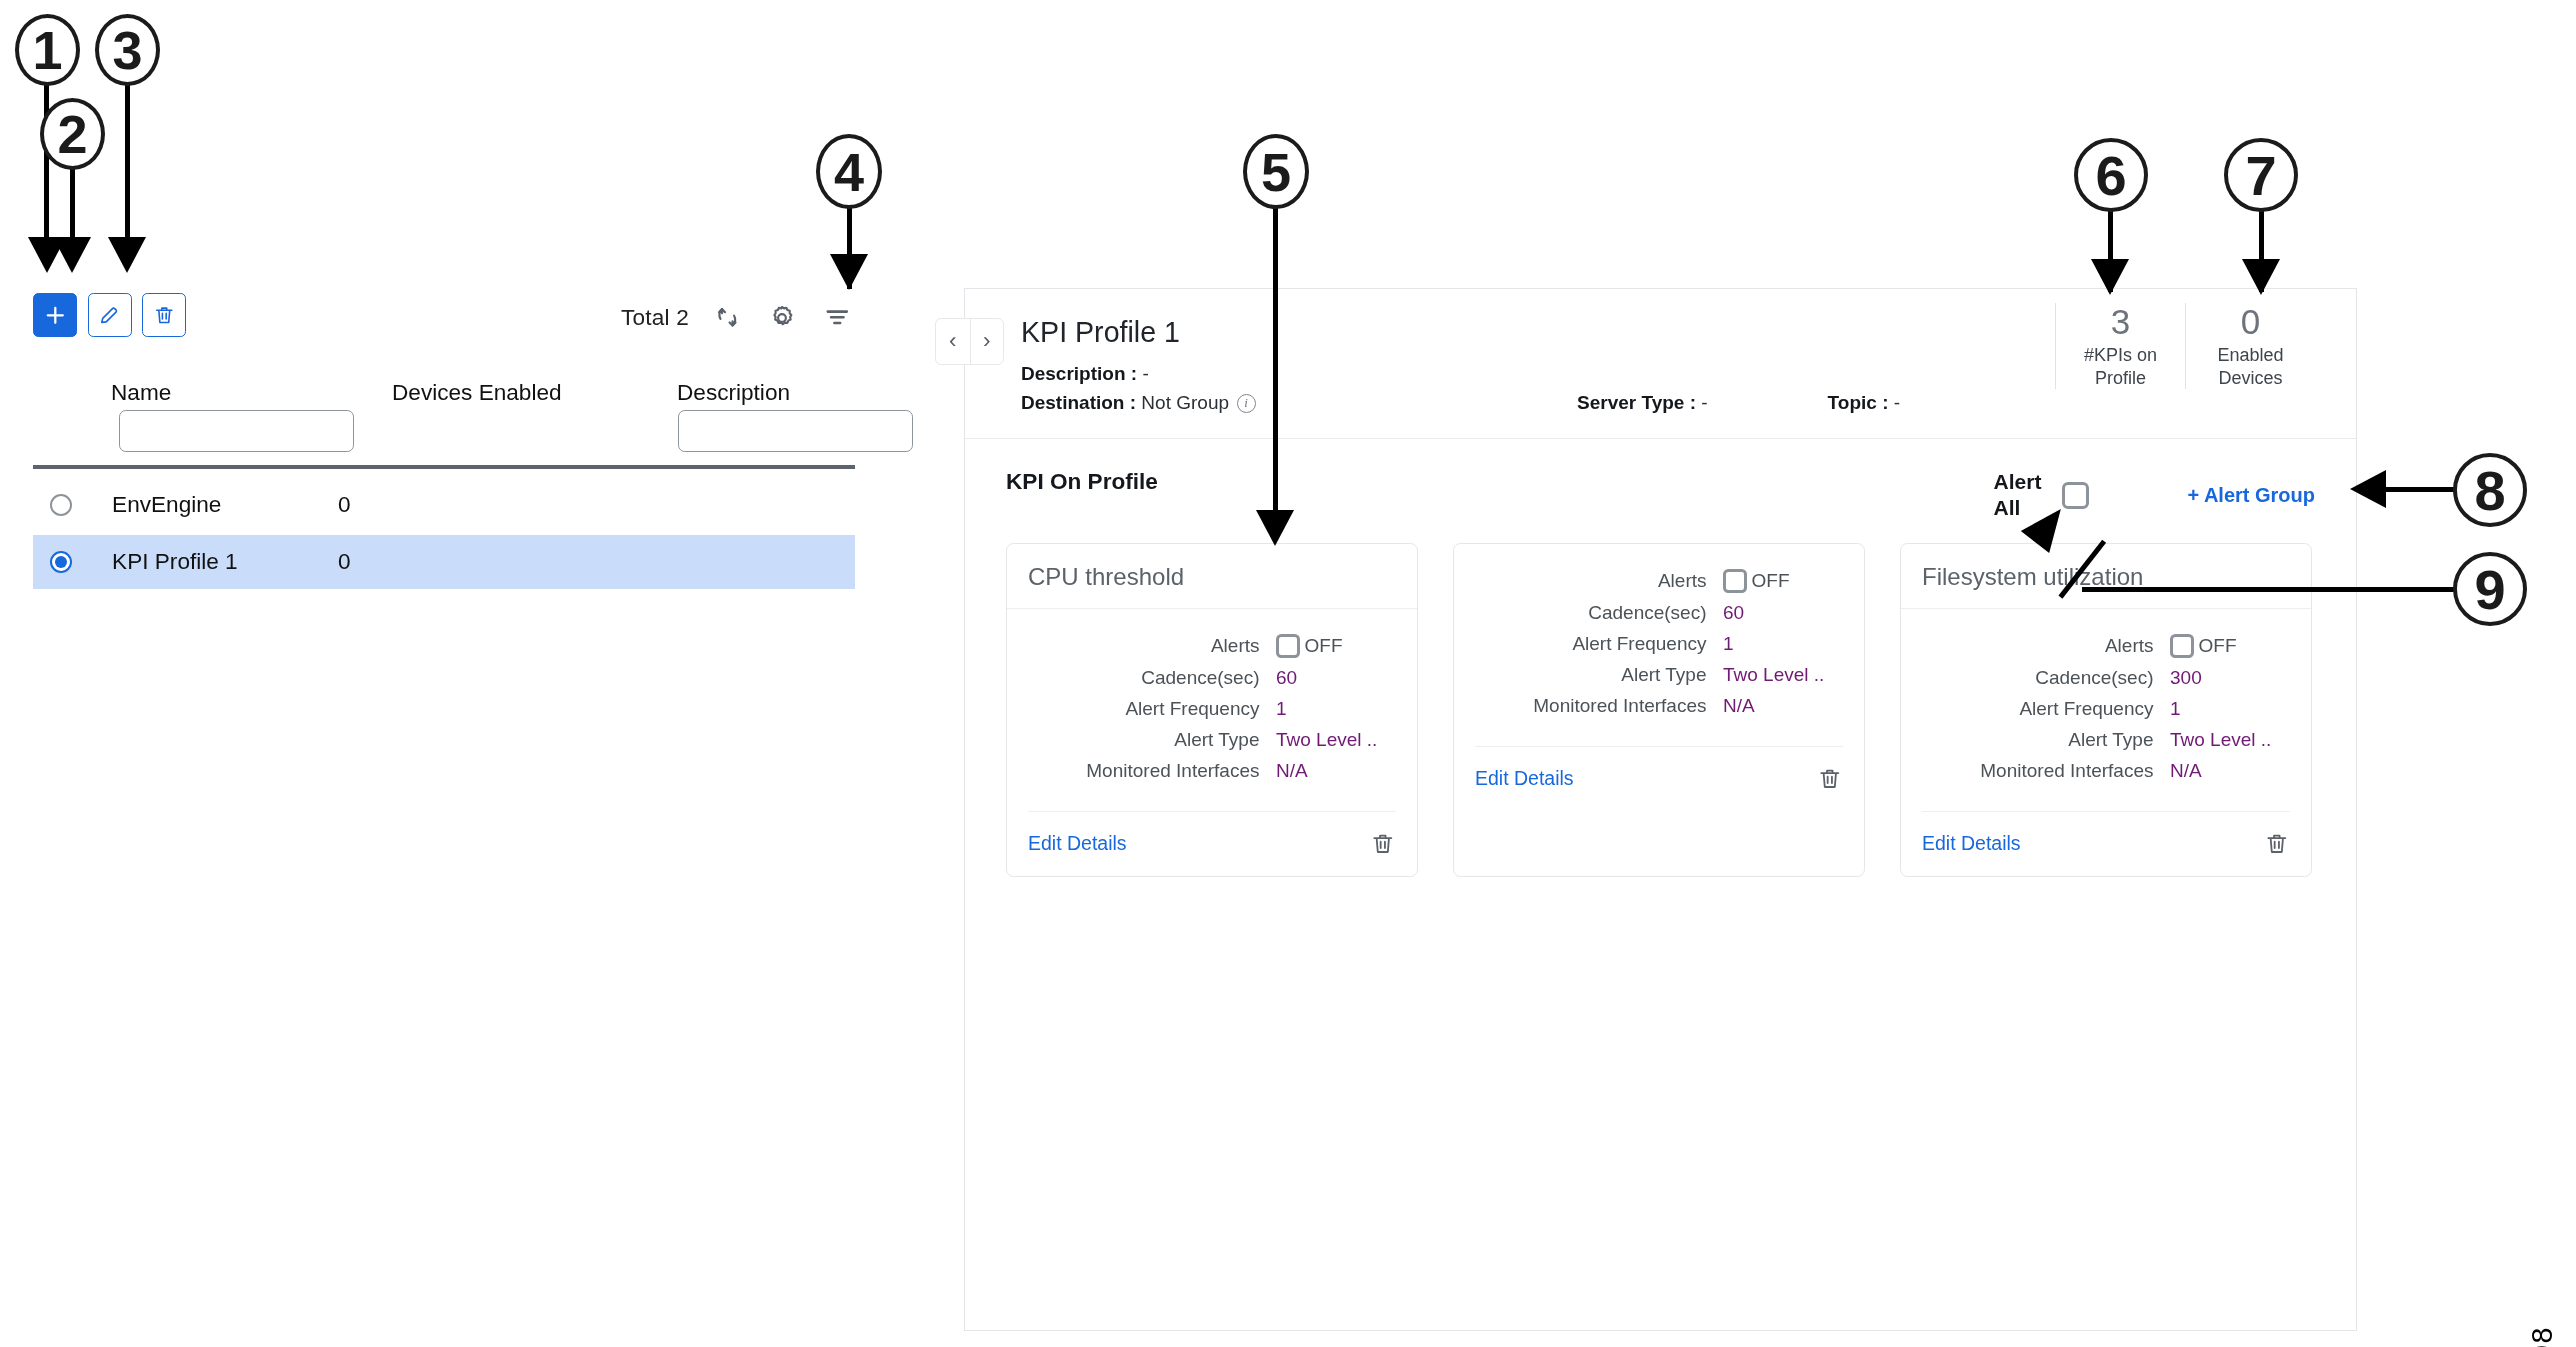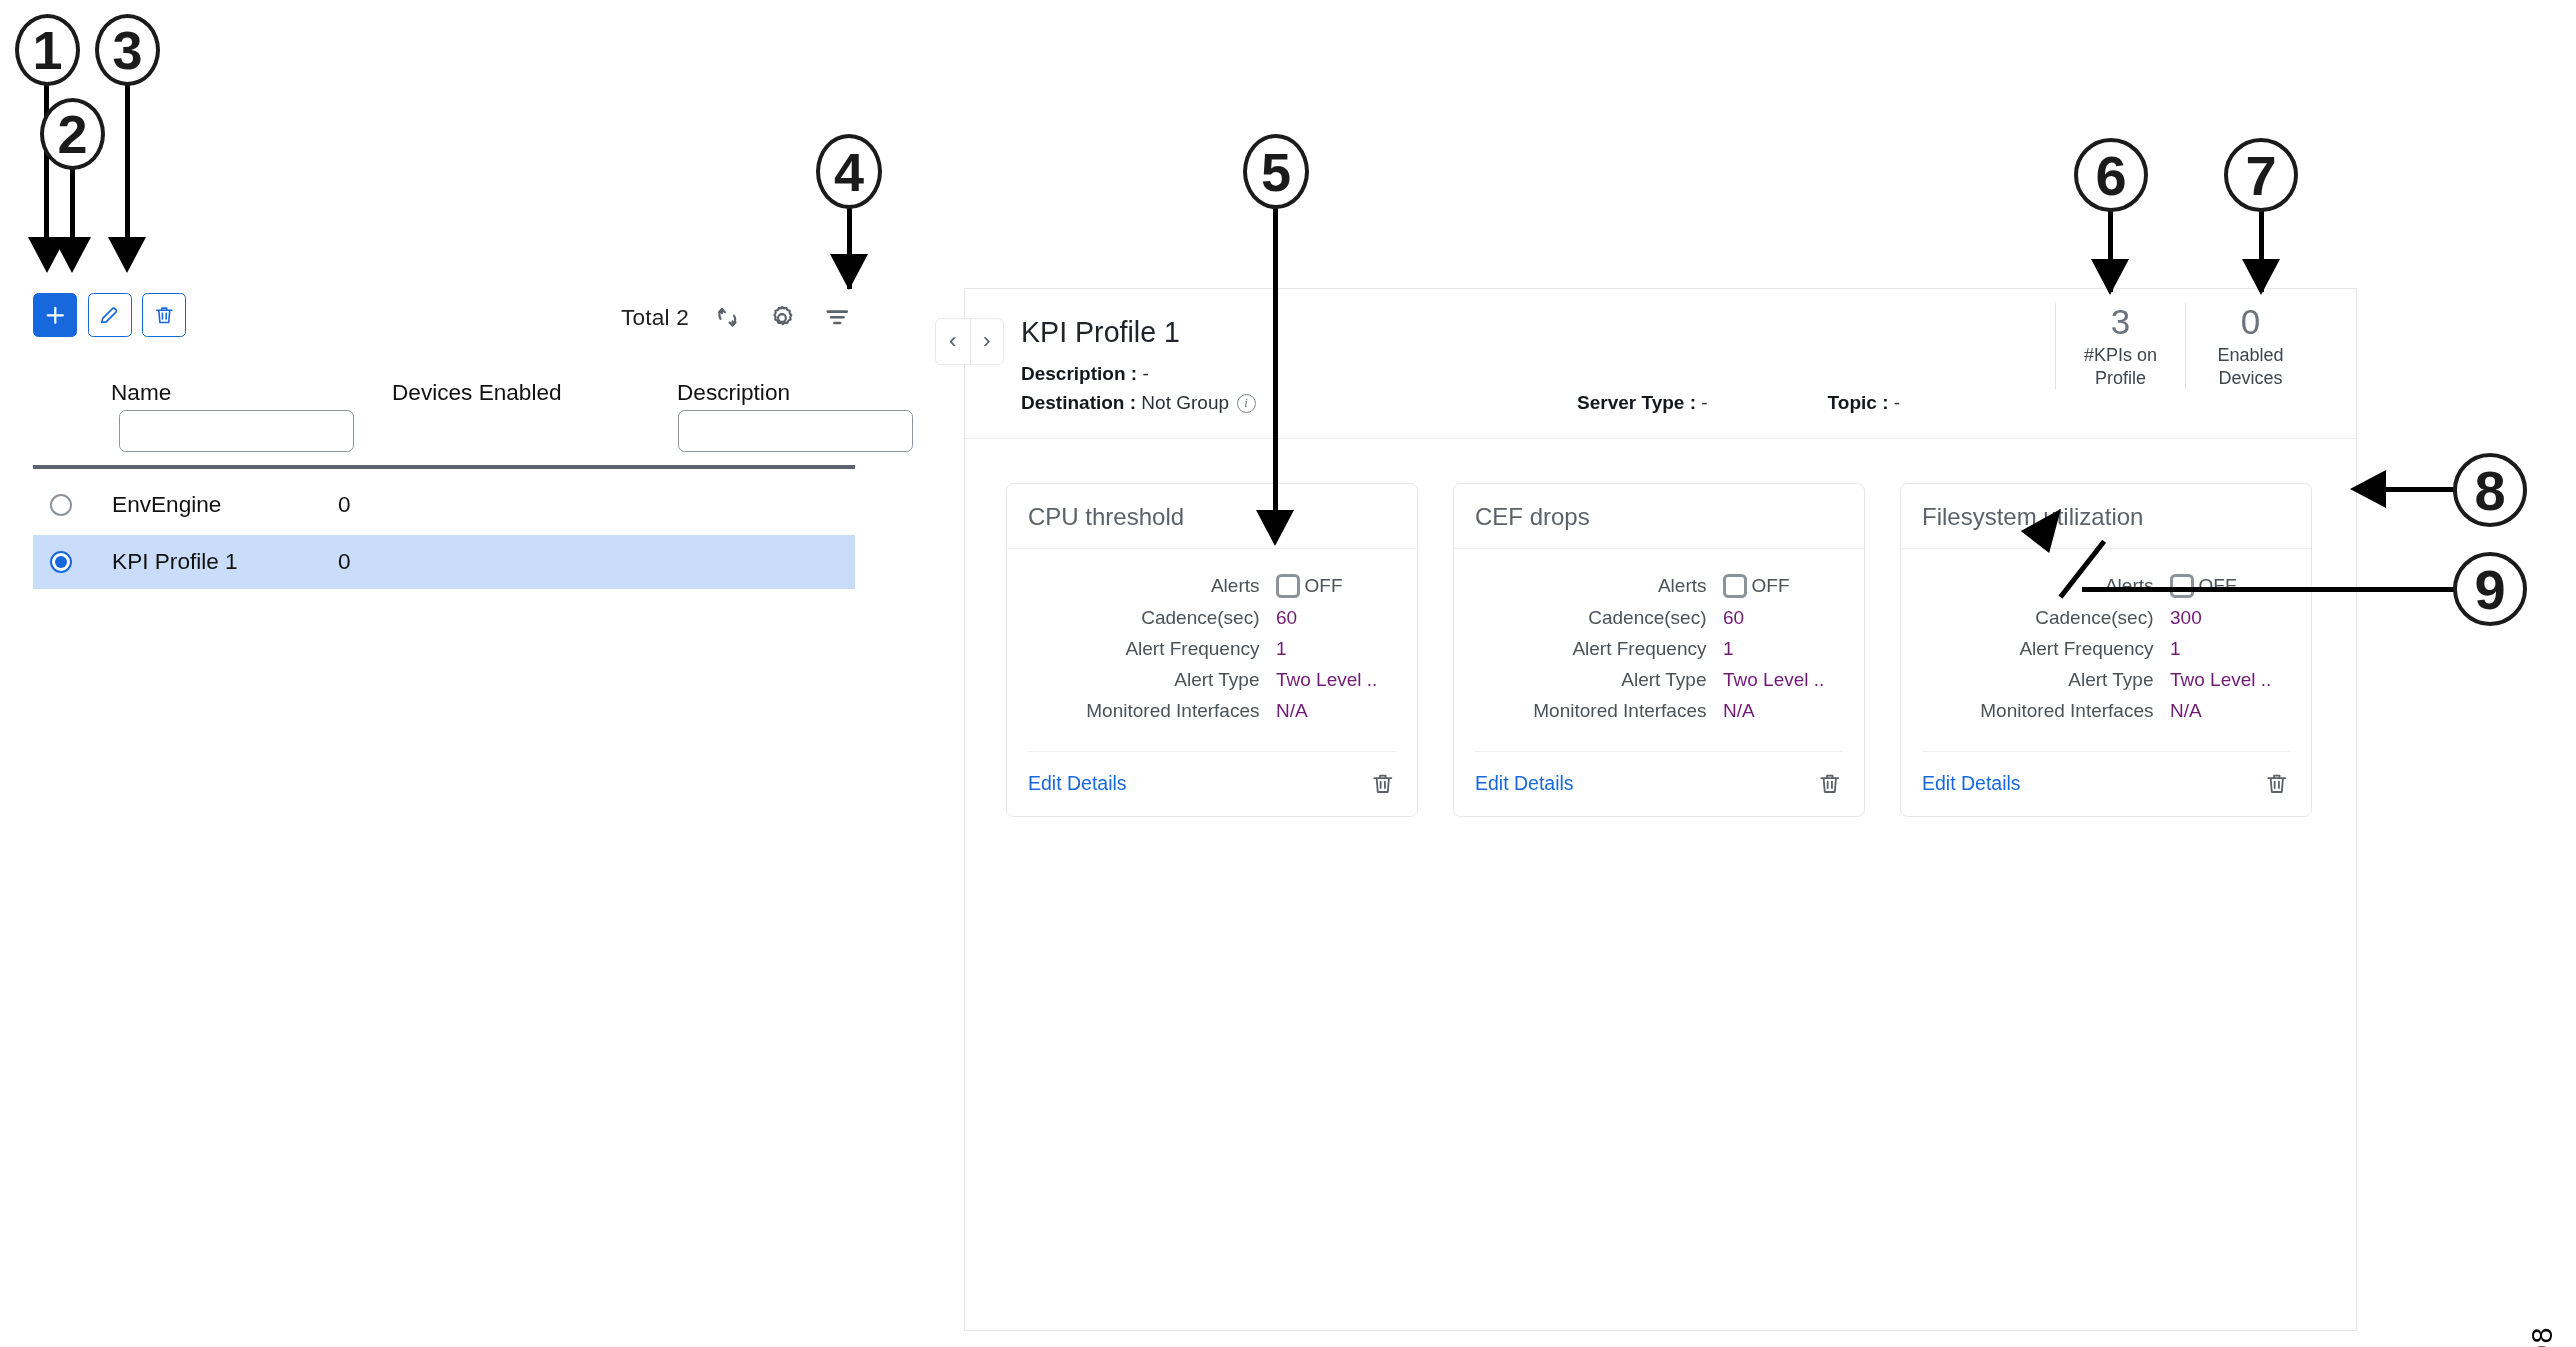--- a/index.html
+++ b/index.html
@@ -304,20 +304,31 @@
           <div class="stat-lbl">#KPIs on Profile</div>
         </div>
         <div class="stat">
           <div class="stat-num">0</div>
           <div class="stat-lbl">Enabled Devices</div>
         </div>
       </div>
     </div>
 
     <div id="detail-body">
+      <div class="body-top">
+        <div class="kpi-on-profile">KPI On Profile</div>
+        <div class="alert-all-wrap">
+          <div class="alert-all-lbl">
+            <div>Alert</div>
+            <div>All</div>
+          </div>
+          <span class="chk"></span>
+          <span class="add-alert-group">+ Alert Group</span>
+        </div>
+      </div>
 
       <div class="cards">
 
         <div class="card">
           <div class="card-title">CPU threshold</div>
           <div class="card-rows">
             <div class="crow">
               <span class="k">Alerts</span>
               <span class="chk"></span>
               <span class="v offlbl">OFF</span>
@@ -343,21 +354,20 @@
             <span class="edit-link">Edit Details</span>
             <span class="trash-btn">
               <svg width="25.6" height="25.6" viewBox="0 0 24 24">
                 <path d="M4 6.6h16M9.4 6.6V4.4h5.2v2.2M6.2 6.6l1.1 13.1h9.4l1.1-13.1M10 10v6M14 10v6" fill="none" stroke="#5b6269" stroke-width="1.7" stroke-linecap="round" stroke-linejoin="round"></path>
               </svg>
             </span>
           </div>
         </div>
 
         <div class="card">
-          <div class="card-title">CEF drops</div>
           <div class="card-rows">
             <div class="crow">
               <span class="k">Alerts</span>
               <span class="chk"></span>
               <span class="v offlbl">OFF</span>
             </div>
             <div class="crow">
               <span class="k">Cadence(sec)</span>
               <span class="v">60</span>
             </div>

